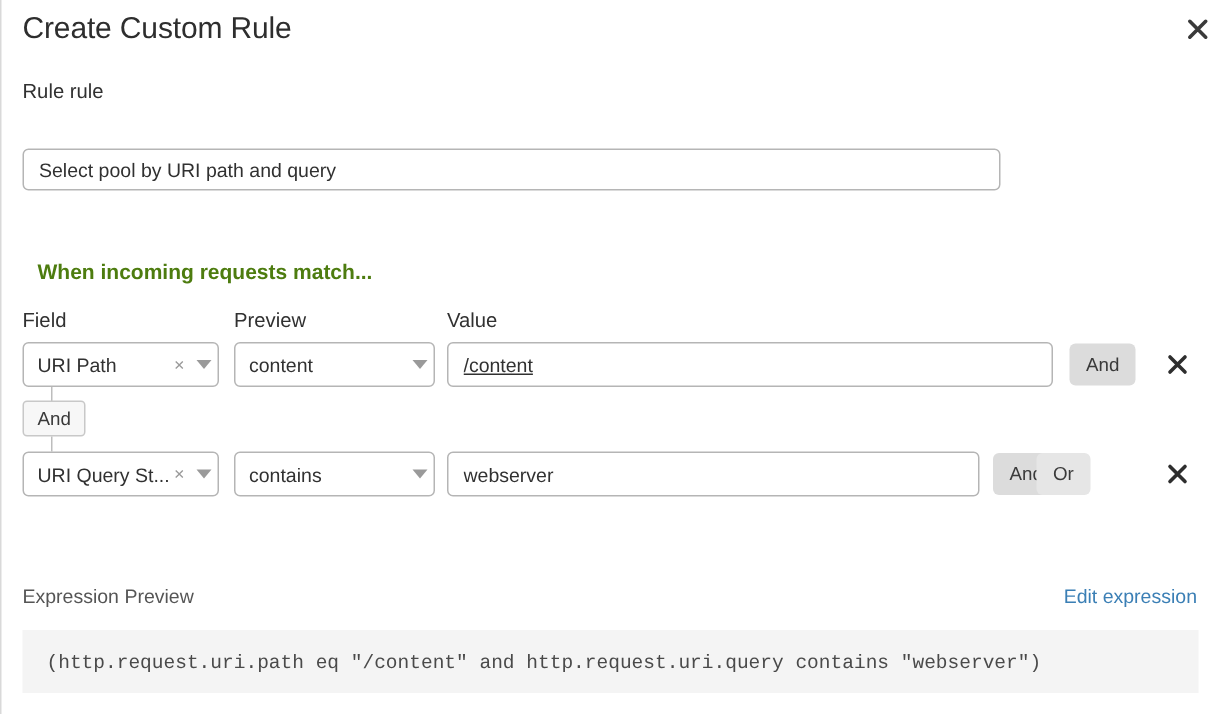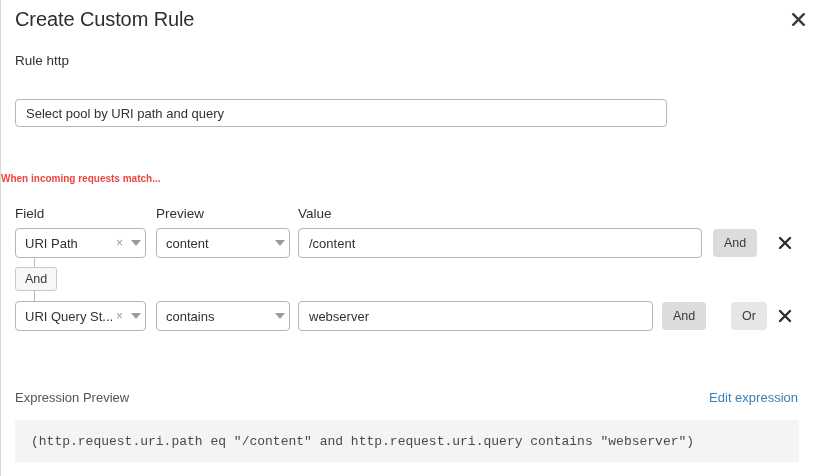--- a/index.html
+++ b/index.html
@@ -77,25 +77,25 @@
   #rule-name-input {
     left: 14px;
     top: 99px;
     width: 652px;
     height: 28px;
   }
 
   
   .section-heading {
     position: absolute;
-    left: 0;
+    left: 24px;
     top: 173px;
-    font-size: 10px;
+    font-size: 14px;
     font-weight: bold;
-    color: #ef4444;
+    color: #4d7c0f;
   }
 
   
   .col-head-field    { left: 14px;  top: 206px; }
   .col-head-operator { left: 155px; top: 206px; }
   .col-head-value    { left: 297px; top: 206px; }
 
   
   .cond-row {
     position: absolute;
@@ -149,42 +149,42 @@
     border-left: 5px solid transparent;
     border-right: 5px solid transparent;
     border-top: 6px solid #9a9a9a;
   }
 
   .value-input {
     position: absolute;
     left: 297px;
     height: 30px;
   }
-  #value-input-1 { width: 404px; }
+  #value-input-1 { width: 404px; text-decoration: underline; }
   #value-input-2 { width: 355px; }
 
   .logic-btn {
     position: absolute;
     box-sizing: border-box;
     height: 28px;
     border: none;
     border-radius: 4px;
     background: #dcdcdc;
     color: #3a3a3a;
     font-family: "Liberation Sans", sans-serif;
     font-size: 12.5px;
     cursor: pointer;
     padding: 0 11px;
     top: 1px;
   }
   .logic-btn.unselected { background: #e6e6e6; }
 
   #and-btn-1 { left: 712px; }
   #and-btn-2 { left: 661px; }
-  #or-btn-2  { left: 730px; }
+  #or-btn-2  { left: 690px; }
 
   .delete-btn {
     position: absolute;
     top: 0;
     width: 28px;
     height: 30px;
     display: flex;
     align-items: center;
     justify-content: center;
     background: none;
@@ -262,21 +262,21 @@
 
 <div class="panel">
 
   <div class="dialog-title">Create Custom Rule</div>
   <button class="close-btn">
     <svg width="15" height="15" viewBox="0 0 15 15">
       <path d="M2.2 2.2 L12.8 12.8 M12.8 2.2 L2.2 12.8" stroke="#3a3a3a" stroke-width="2.4" stroke-linecap="round"></path>
     </svg>
   </button>
 
-  <div class="field-label" style="left:14px; top:53px;">Rule http</div>
+  <div class="field-label" style="left:14px; top:53px;">Rule rule</div>
   <input class="text-input" id="rule-name-input" type="text" value="Select pool by URI path and query" style="">
 
   <div class="section-heading">When incoming requests match...</div>
 
   <div class="field-label col-head-field">Field</div>
   <div class="field-label col-head-operator">Preview</div>
   <div class="field-label col-head-value">Value</div>
 
   <div class="cond-row" id="row-1" style="width:820px;">
     <div class="select-box select-field">

